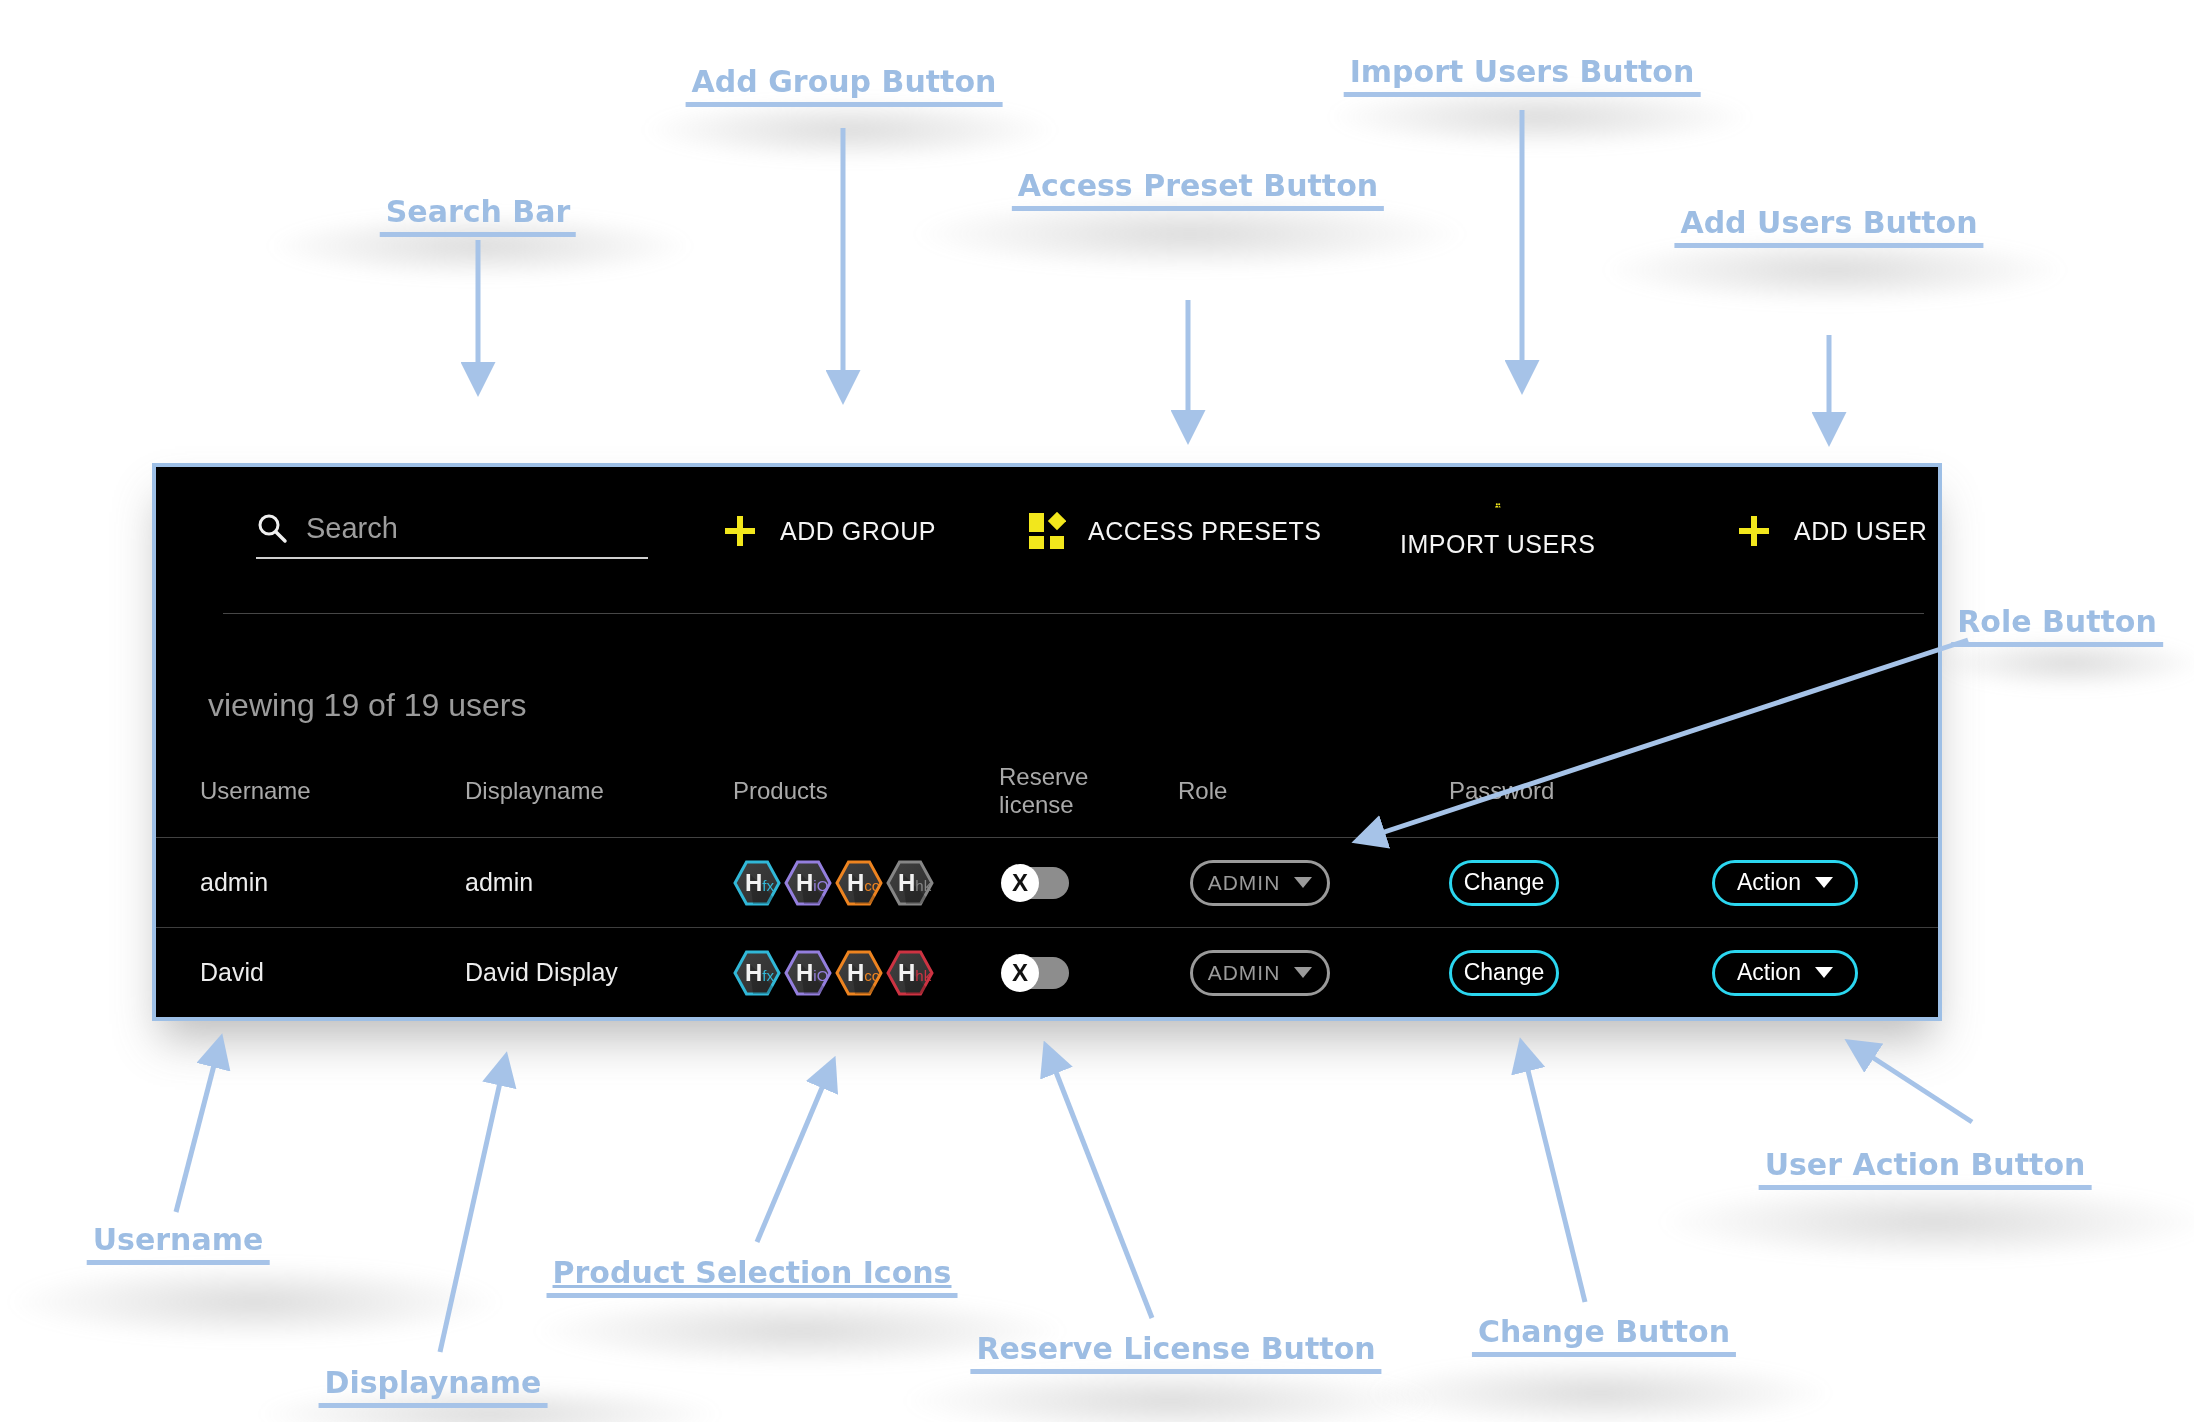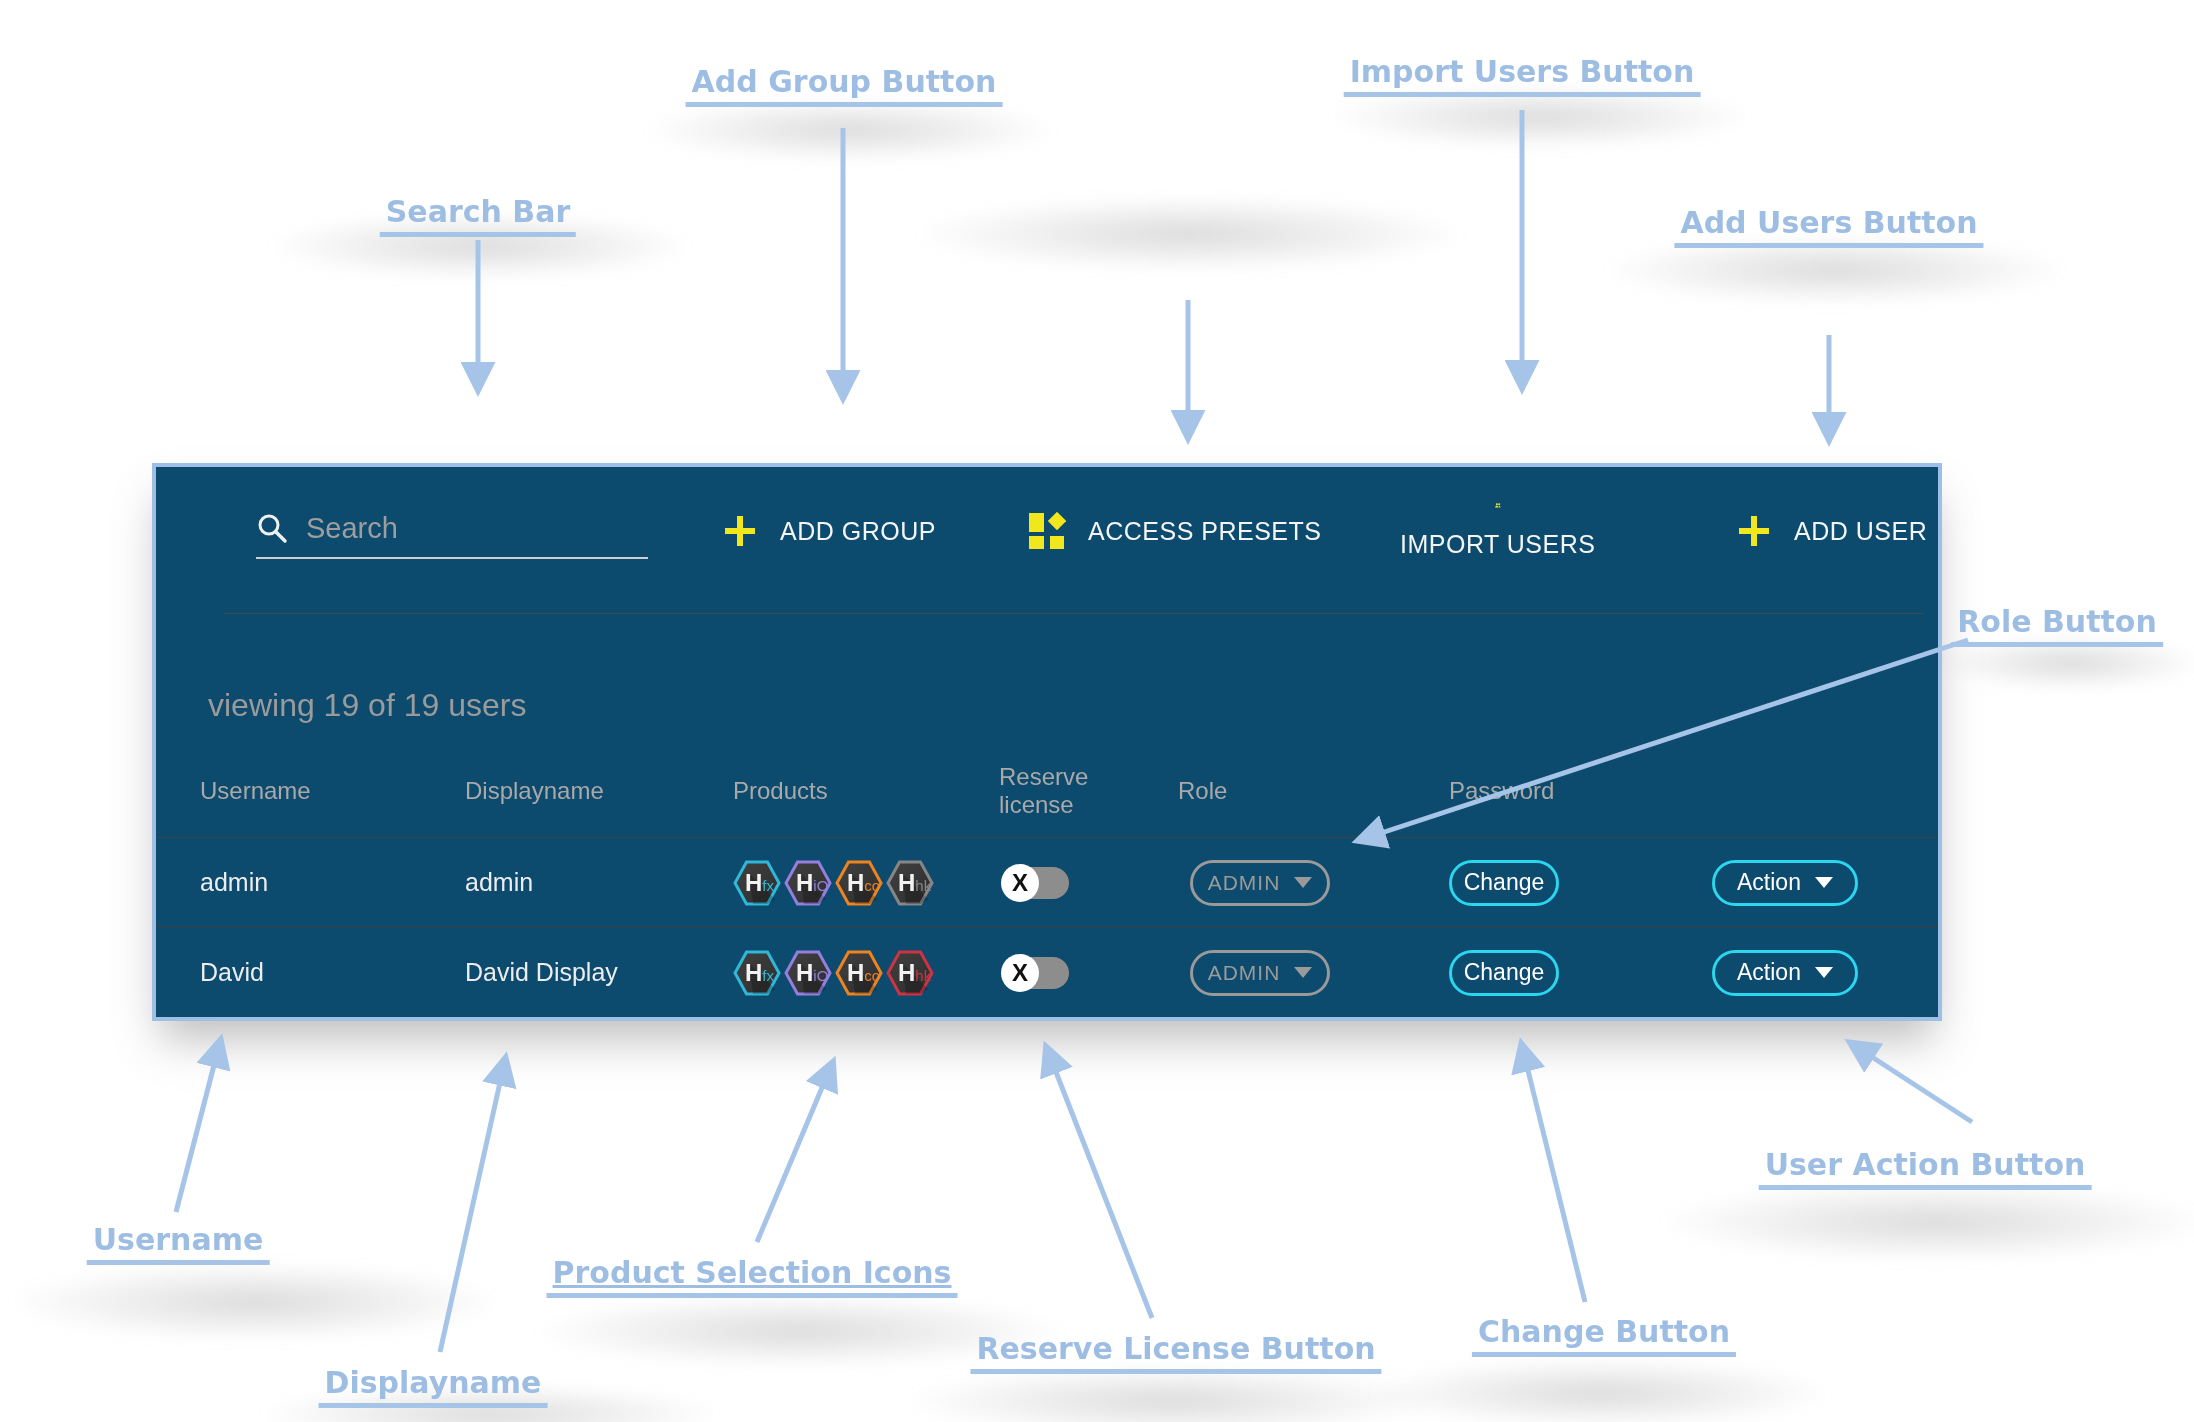--- a/index.html
+++ b/index.html
@@ -10,21 +10,21 @@
   .callout{position:absolute;transform:translateX(-50%);white-space:nowrap;
            font-family:"DejaVu Sans",sans-serif;font-weight:bold;font-size:30px;
            color:#9dbde3;border-bottom:5px solid #a6c3e8;padding:0 6px 3px 6px;z-index:6;}
   .blob{position:absolute;border-radius:50%;z-index:1;
         background:radial-gradient(ellipse at center,rgba(140,140,140,.30) 0%,rgba(140,140,140,0) 70%);
         filter:blur(7px);}
   #arrows{position:absolute;left:0;top:0;z-index:5;pointer-events:none;}
 
   
   .panel{position:absolute;left:152px;top:463px;width:1782px;height:550px;
-         border:4px solid #9dbfe6;background:#0c4a6e;z-index:4;
+         border:4px solid #9dbfe6;background:#000000;z-index:4;
          box-shadow:0 26px 42px -8px rgba(110,110,110,.45);}
 
   .toolbar{position:absolute;left:0;top:0;right:0;height:146px;}
   .search-wrap{position:absolute;left:100px;top:32px;width:392px;height:58px;
                border-bottom:2px solid #cfcfcf;display:flex;align-items:center;gap:16px;}
   .search-wrap input{background:transparent;border:none;outline:none;color:#e8e8e8;
                font-size:29px;width:300px;font-family:"Liberation Sans",sans-serif;}
   .search-wrap input::placeholder{color:#9e9e9e;}
   .tbtn{position:absolute;top:36px;height:56px;display:flex;align-items:center;gap:22px;
         color:#f5f5f5;font-size:25px;letter-spacing:.5px;cursor:pointer;}
@@ -71,20 +71,21 @@
   <div class="blob" style="left:1935px;top:636px;width:270px;height:54px;"></div>
   <div class="blob" style="left:5px;top:1262px;width:500px;height:80px;"></div>
   <div class="blob" style="left:255px;top:1384px;width:470px;height:60px;"></div>
   <div class="blob" style="left:530px;top:1294px;width:540px;height:74px;"></div>
   <div class="blob" style="left:900px;top:1366px;width:540px;height:70px;"></div>
   <div class="blob" style="left:1365px;top:1358px;width:470px;height:70px;"></div>
   <div class="blob" style="left:1655px;top:1182px;width:560px;height:80px;"></div>
 
   <div class="callout" style="left:478px;top:194px;">Search Bar</div>
   <div class="callout" style="left:844px;top:64px;">Add Group Button</div>
+  <div class="callout" style="left:1198px;top:168px;">Access Preset Button</div>
   <div class="callout" style="left:1522px;top:54px;">Import Users Button</div>
   <div class="callout" style="left:1829px;top:205px;">Add Users Button</div>
   <div class="callout" style="left:2057px;top:604px;">Role Button</div>
   <div class="callout" style="left:178px;top:1222px;">Username</div>
   <div class="callout" style="left:433px;top:1365px;">Displayname</div>
   <div class="callout" style="left:752px;top:1255px;text-decoration:underline;">Product Selection Icons</div>
   <div class="callout" style="left:1176px;top:1331px;">Reserve License Button</div>
   <div class="callout" style="left:1604px;top:1314px;">Change Button</div>
   <div class="callout" style="left:1925px;top:1147px;">User Action Button</div>
 

